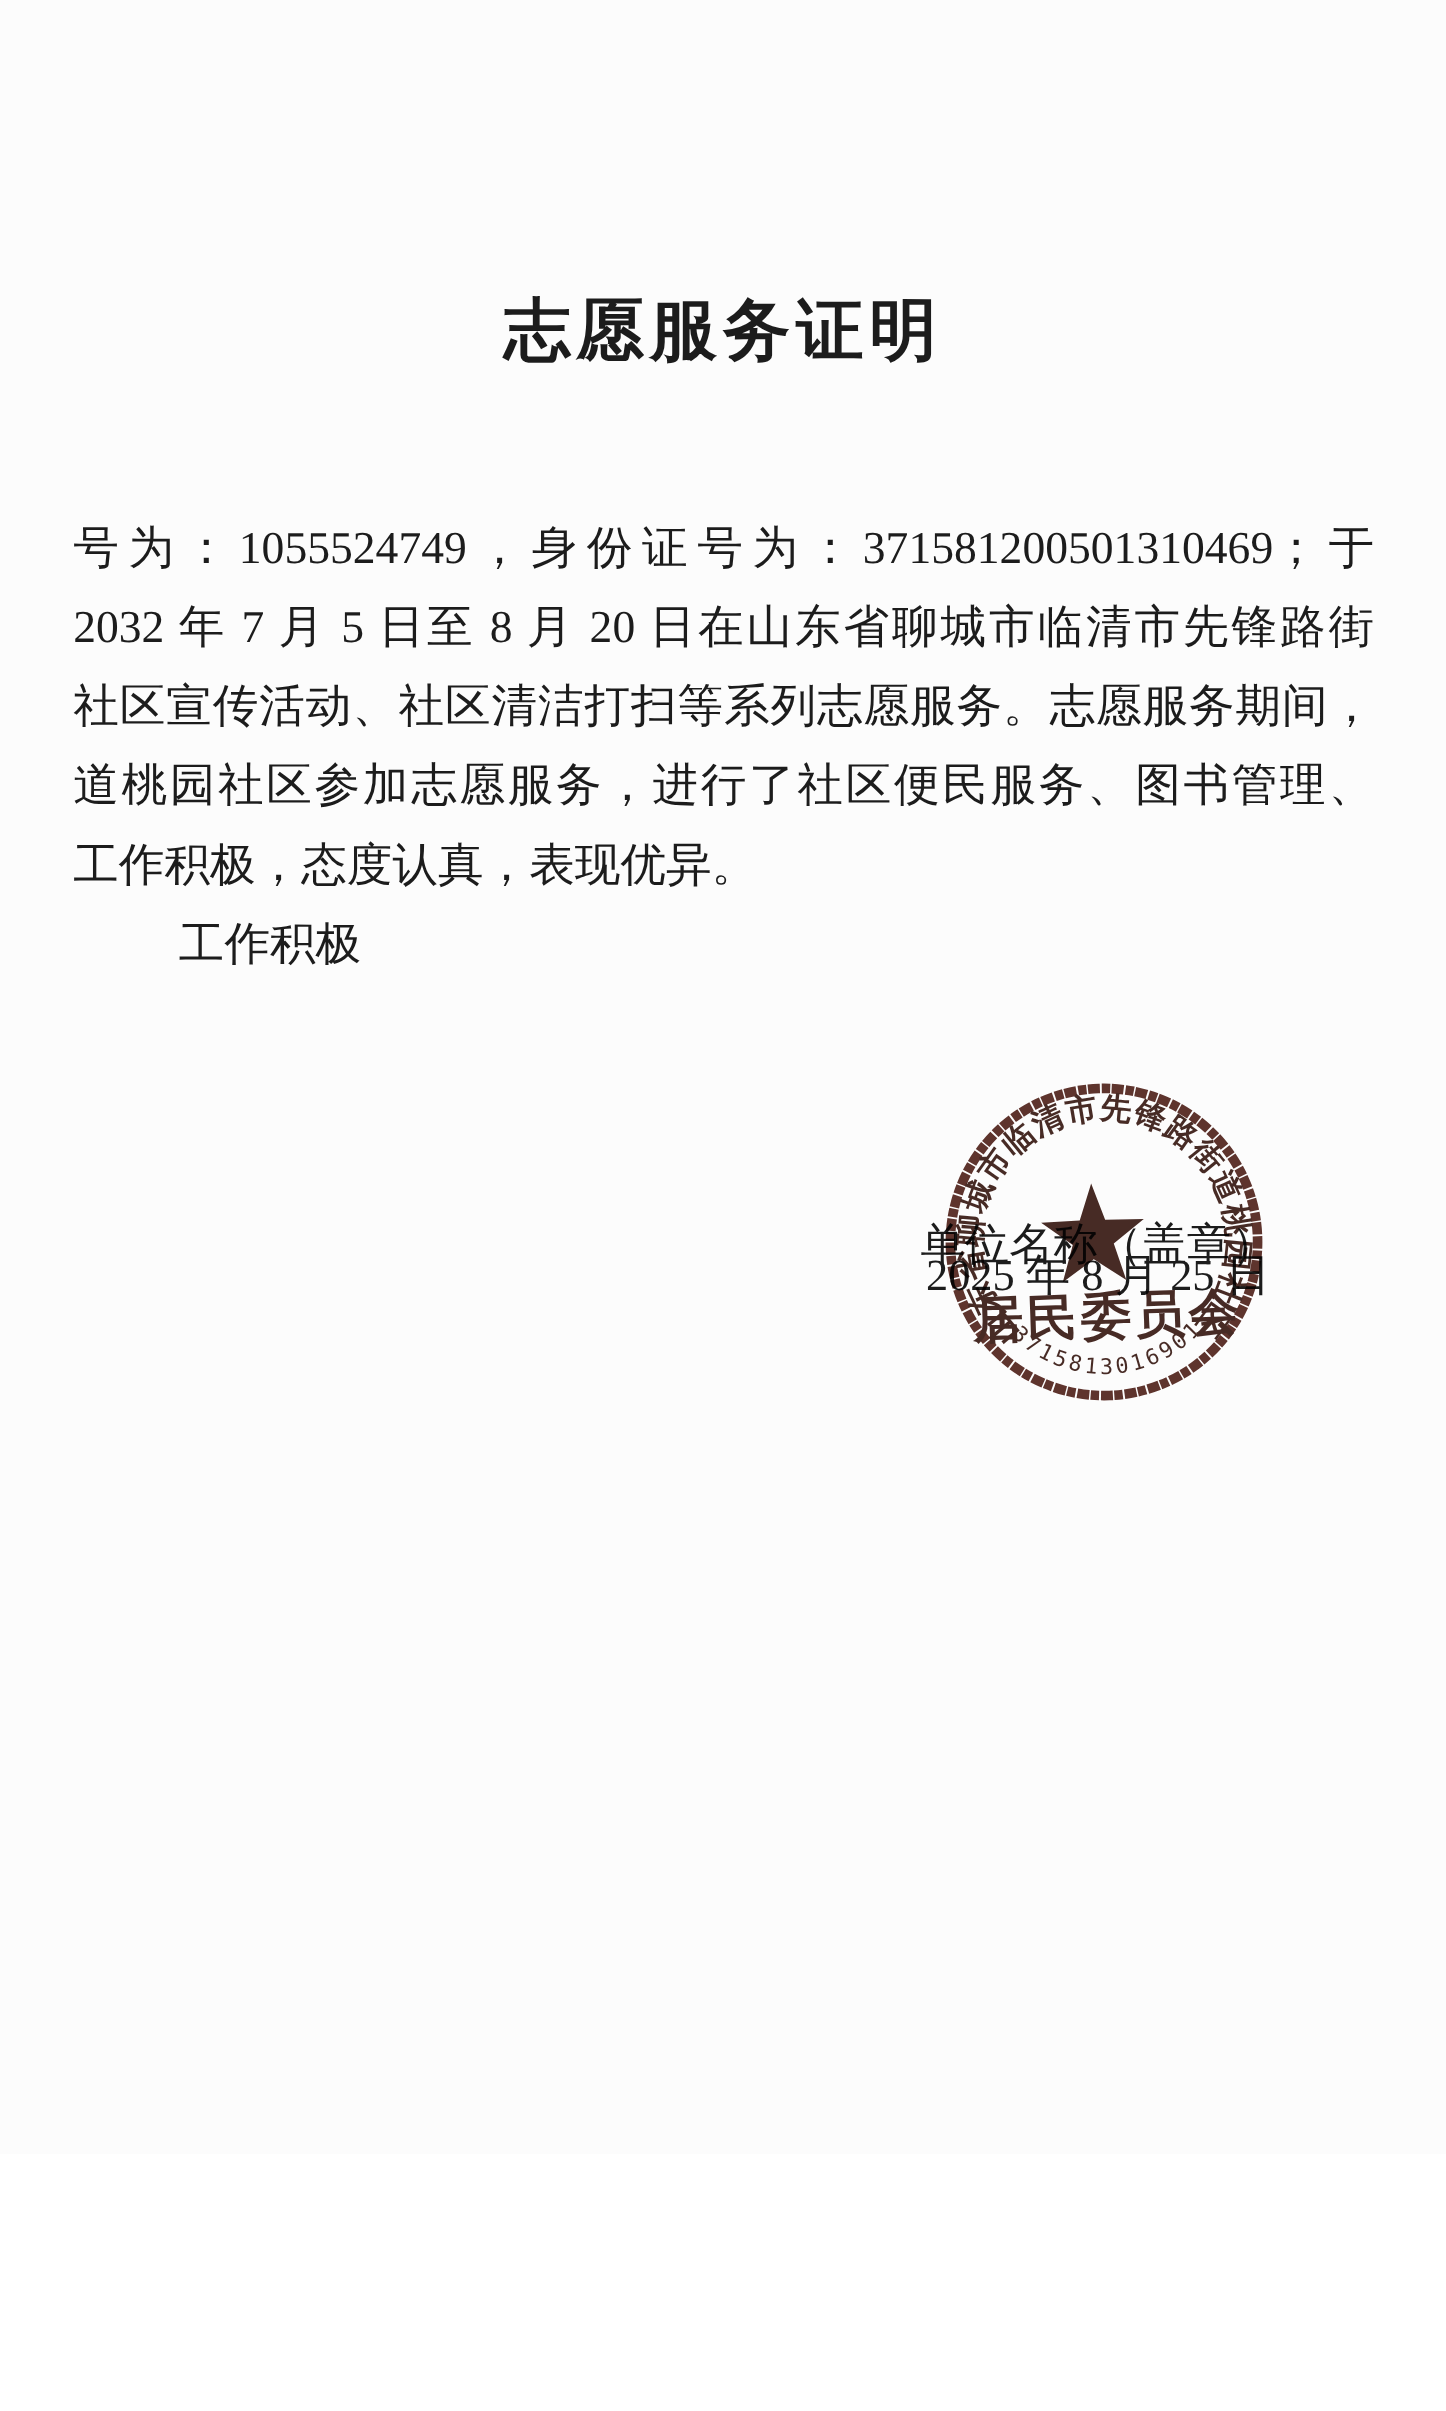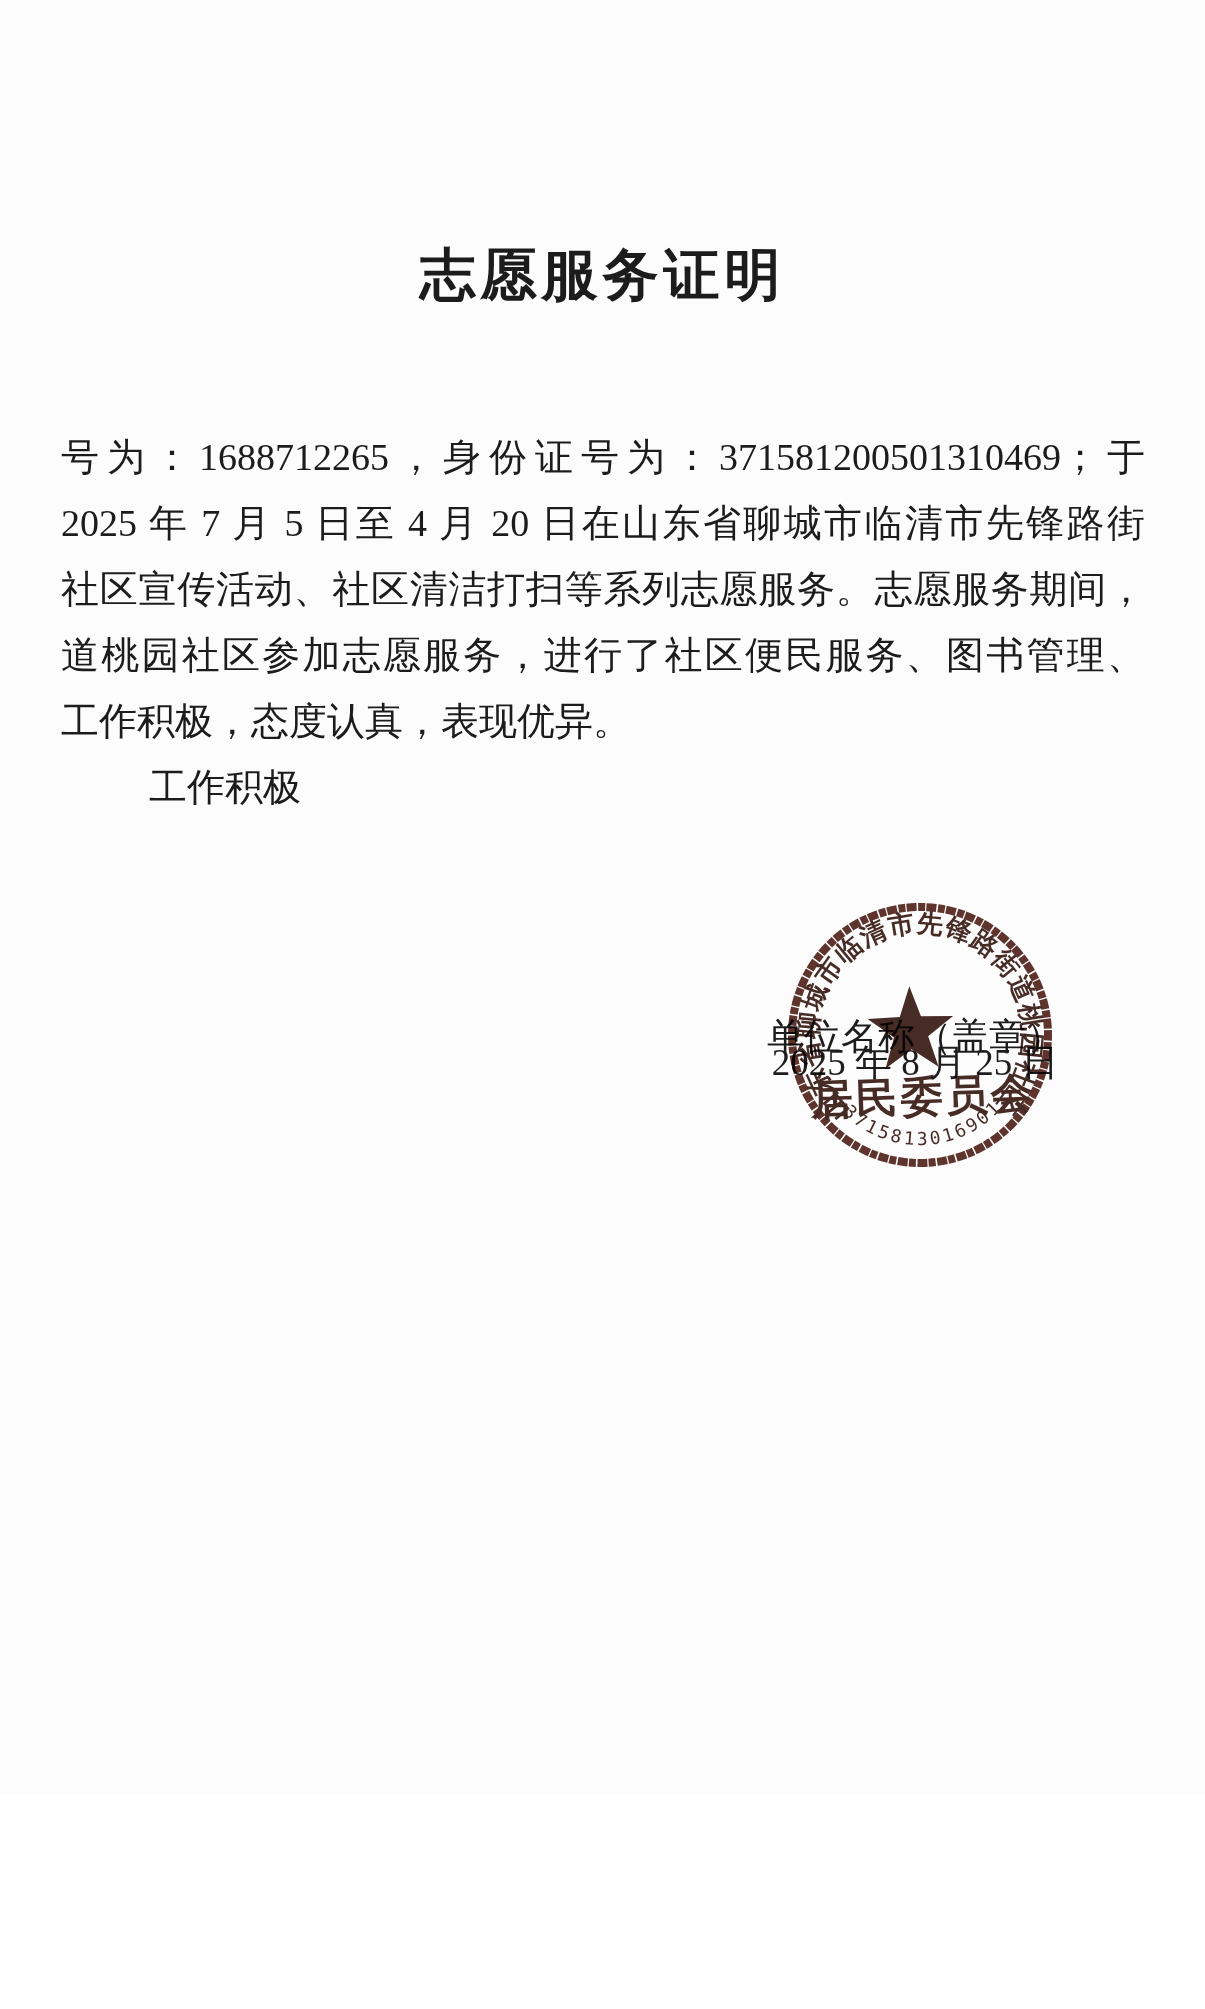--- a/index.html
+++ b/index.html
@@ -87,22 +87,22 @@
   .stamp .star { fill: var(--stamp-ink); }
 </style>
 </head>
 <body>
 
 <div class="page">
 
   <h1 class="title">志愿服务证明</h1>
 
   <div class="body-block">
-    <div class="line justify">号为：1688712265，身份证号为：371581200501310469；于</div>
-    <div class="line justify">2025 年 7 月 5 日至 4 月 20 日在山东省聊城市临清市先锋路街</div>
+    <div class="line justify">号为：1055524749，身份证号为：371581200501310469；于</div>
+    <div class="line justify">2032 年 7 月 5 日至 8 月 20 日在山东省聊城市临清市先锋路街</div>
     <div class="line justify">社区宣传活动、社区清洁打扫等系列志愿服务。志愿服务期间，</div>
     <div class="line justify">道桃园社区参加志愿服务，进行了社区便民服务、图书管理、</div>
     <div class="line">工作积极，态度认真，表现优异。</div>
     <div class="line indent">工作积极</div>
   </div>
 
   <div class="sig-unit">单位名称（盖章）</div>
   <div class="sig-date">2025 年 8 月 25 日</div>
 
   <svg class="stamp" viewBox="0 0 300 300" xmlns="http://www.w3.org/2000/svg">

